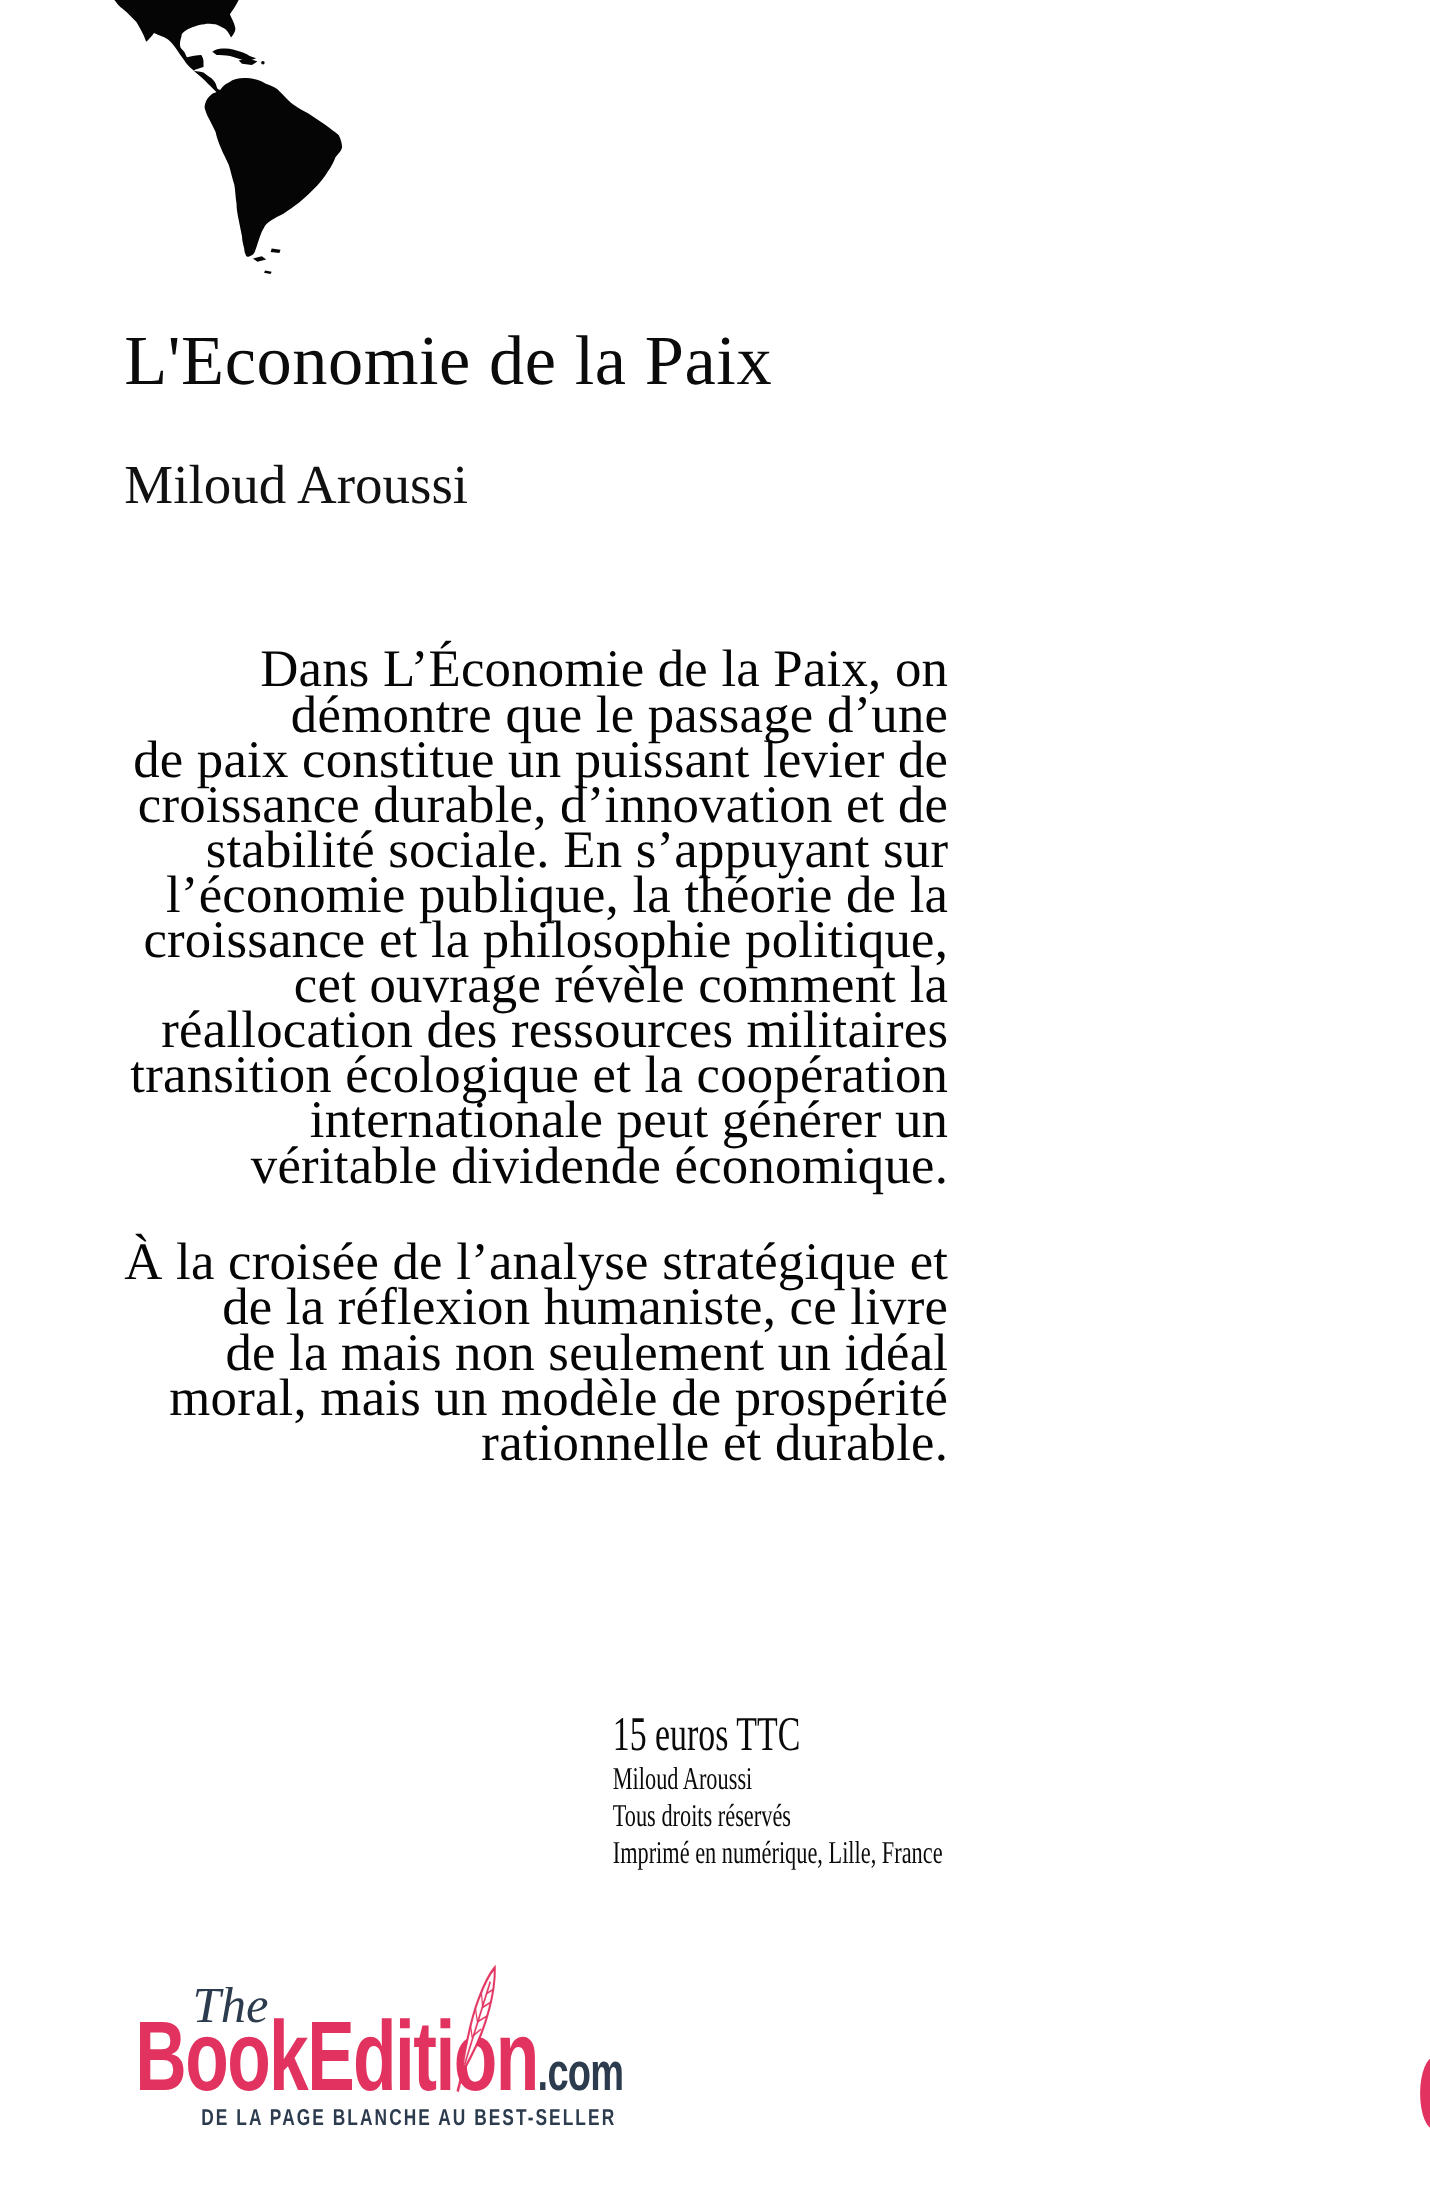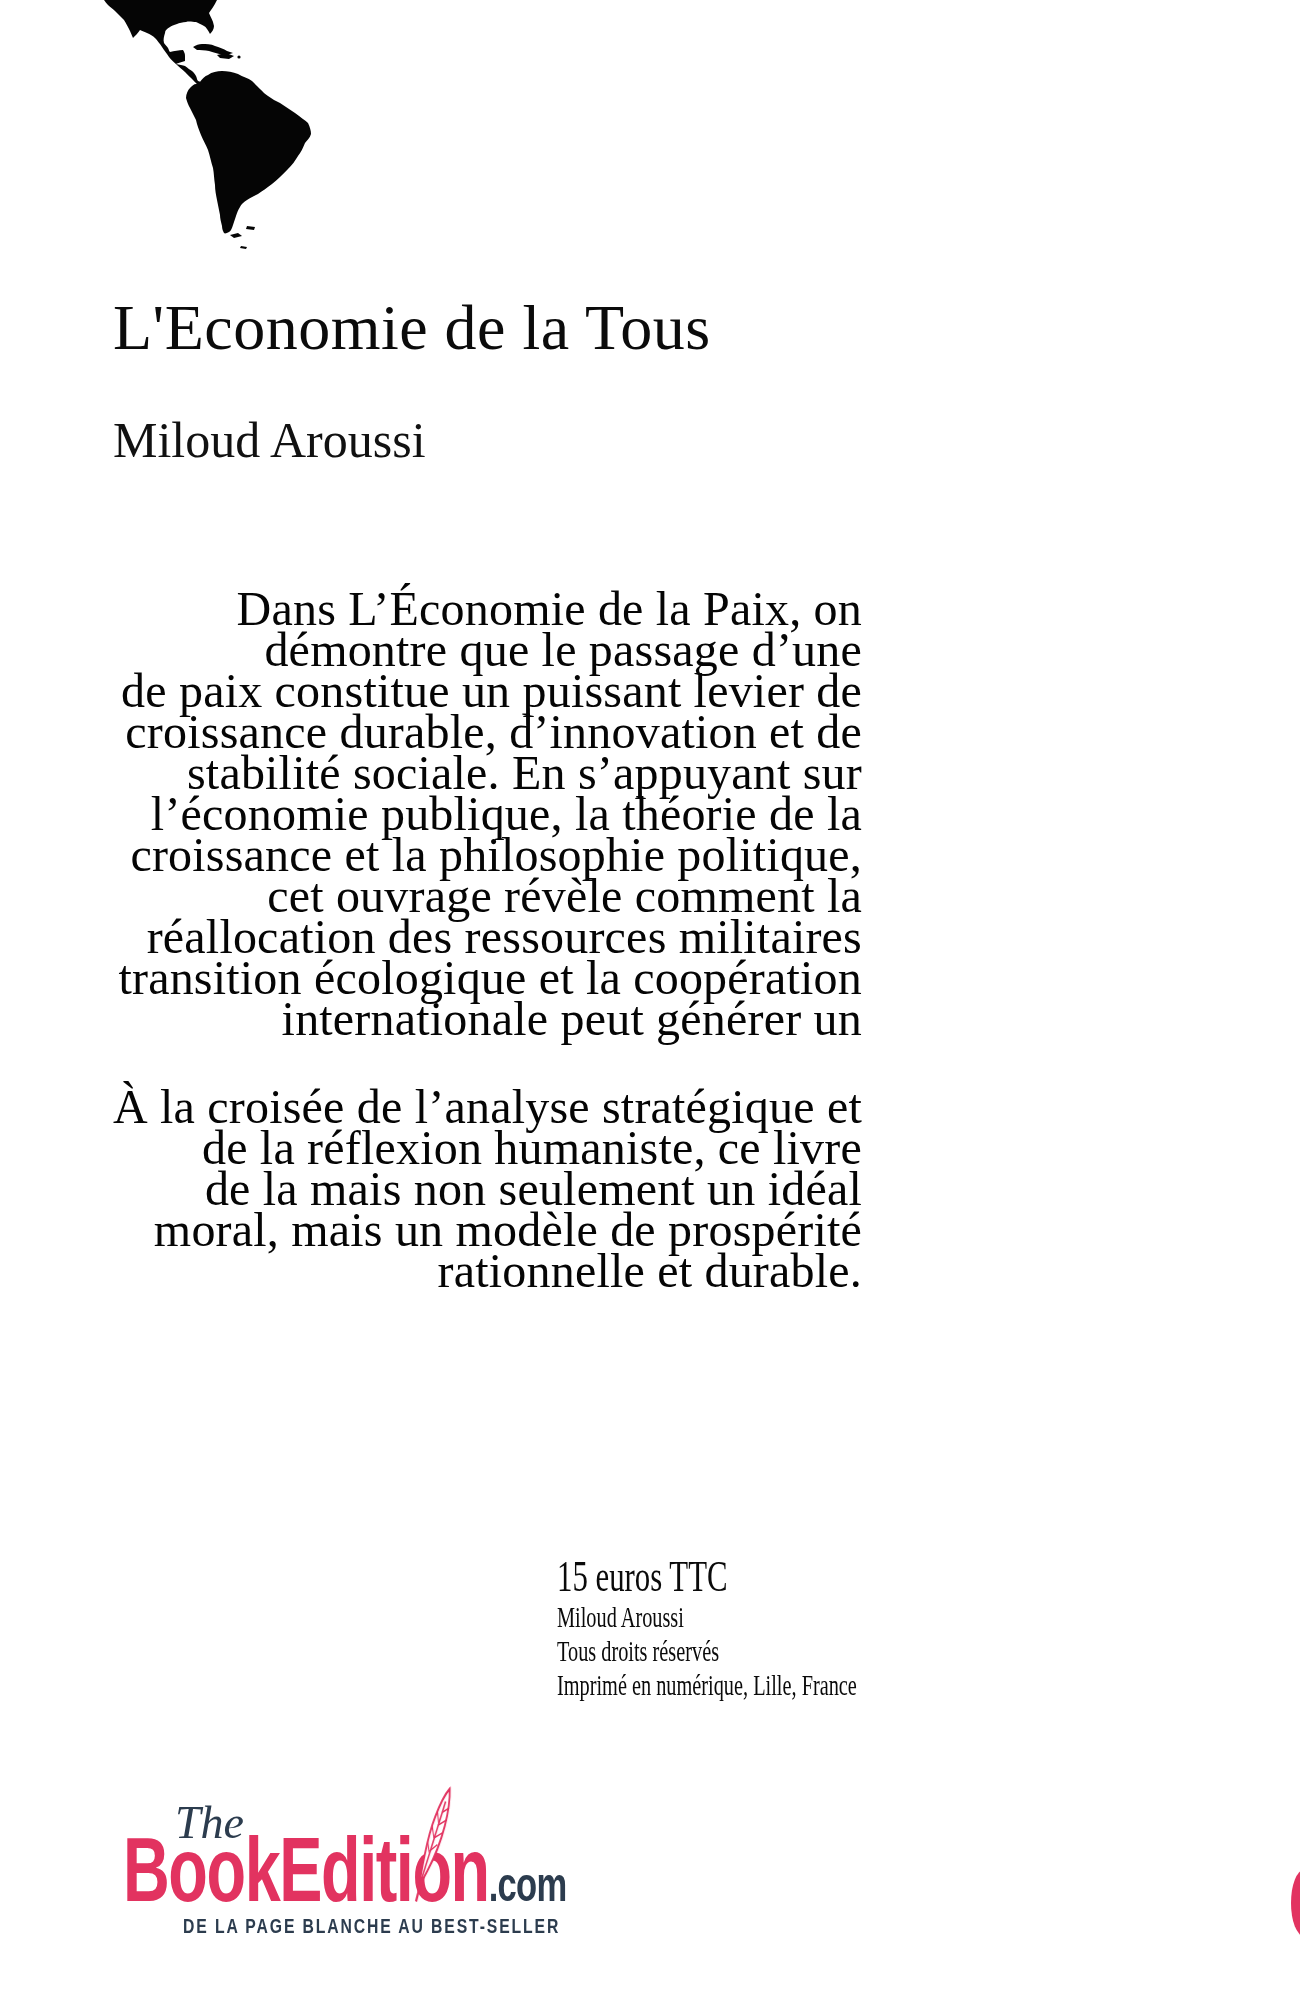--- a/index.html
+++ b/index.html
@@ -158,36 +158,37 @@
 
         <path d="M133,235 L141,233 L145,236 L137,238 Z"></path>
 
         <path d="M150,226 L158,227 L157,230 L149,229 Z"></path>
 
         <path d="M144,246 L150,247 L149,249 L143,248 Z"></path>
       </g>
     </svg>
   </div>
 
-  <div class="book-title">L'Economie de la Tous</div>
+  <div class="book-title">L'Economie de la Paix</div>
   <div class="book-author">Miloud Aroussi</div>
 
   <div class="synopsis">
     <div>
       <div class="line">Dans L’Économie de la Paix, on</div>
       <div class="line">démontre que le passage d’une</div>
       <div class="line">de paix constitue un puissant levier de</div>
       <div class="line">croissance durable, d’innovation et de</div>
       <div class="line">stabilité sociale. En s’appuyant sur</div>
       <div class="line">l’économie publique, la théorie de la</div>
       <div class="line">croissance et la philosophie politique,</div>
       <div class="line">cet ouvrage révèle comment la</div>
       <div class="line">réallocation des ressources militaires</div>
       <div class="line">transition écologique et la coopération</div>
       <div class="line">internationale peut générer un</div>
+      <div class="line">véritable dividende économique.</div>
     </div>
     <div class="para-gap"></div>
     <div>
       <div class="line">À la croisée de l’analyse stratégique et</div>
       <div class="line">de la réflexion humaniste, ce livre</div>
       <div class="line">de la mais non seulement un idéal</div>
       <div class="line">moral, mais un modèle de prospérité</div>
       <div class="line">rationnelle et durable.</div>
     </div>
   </div>

